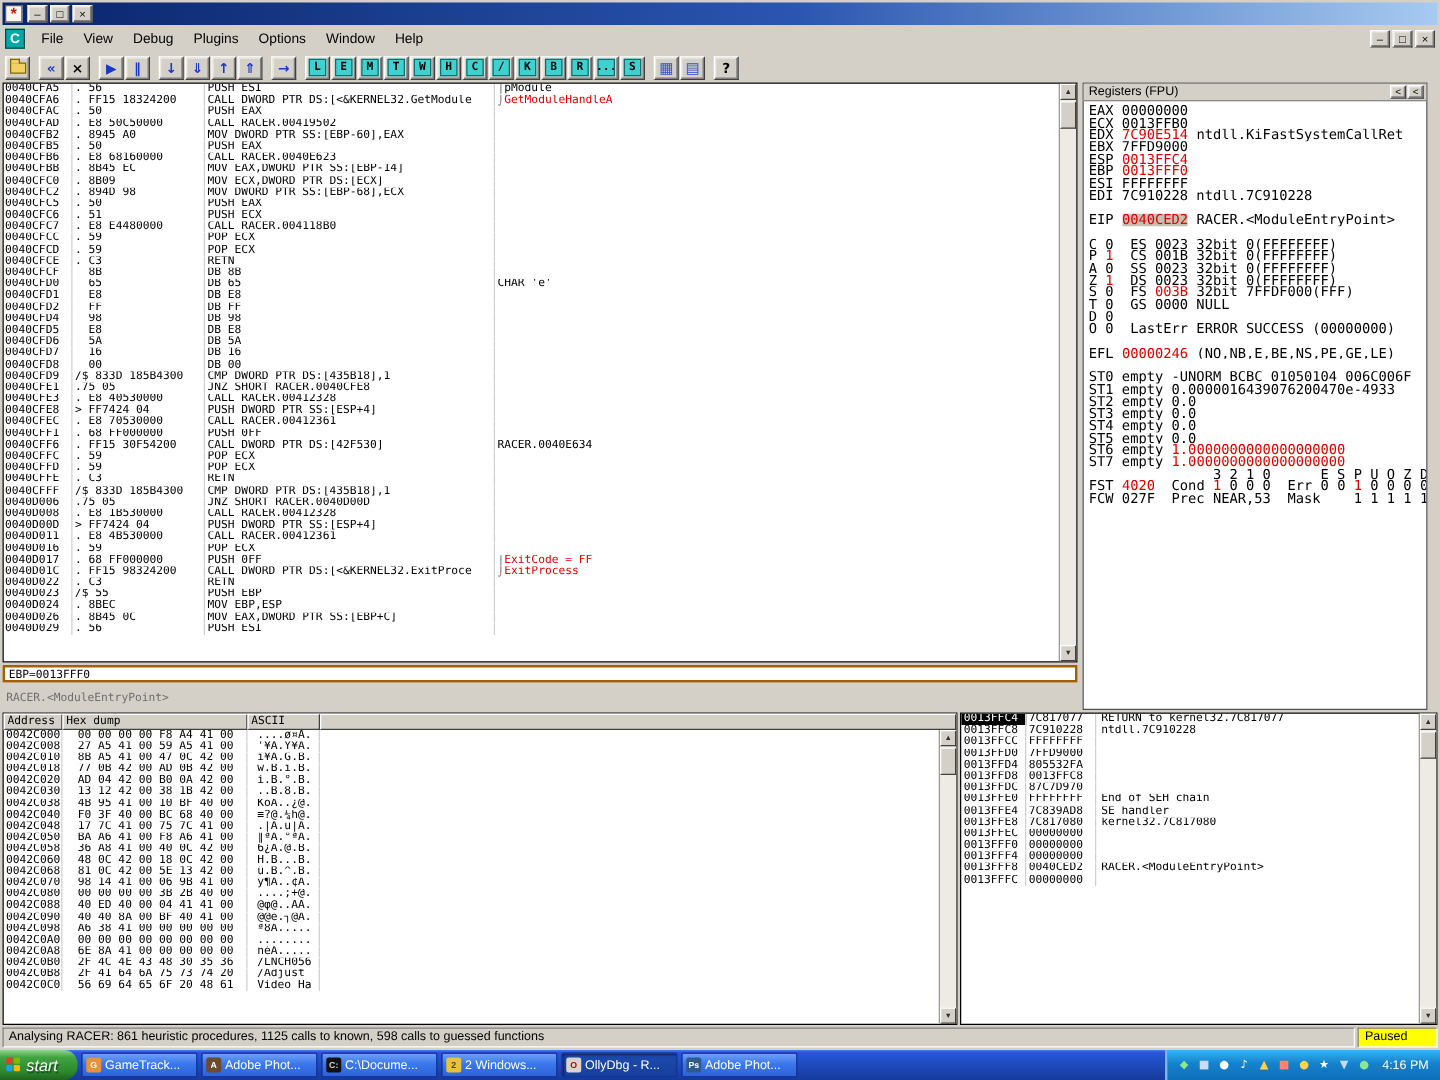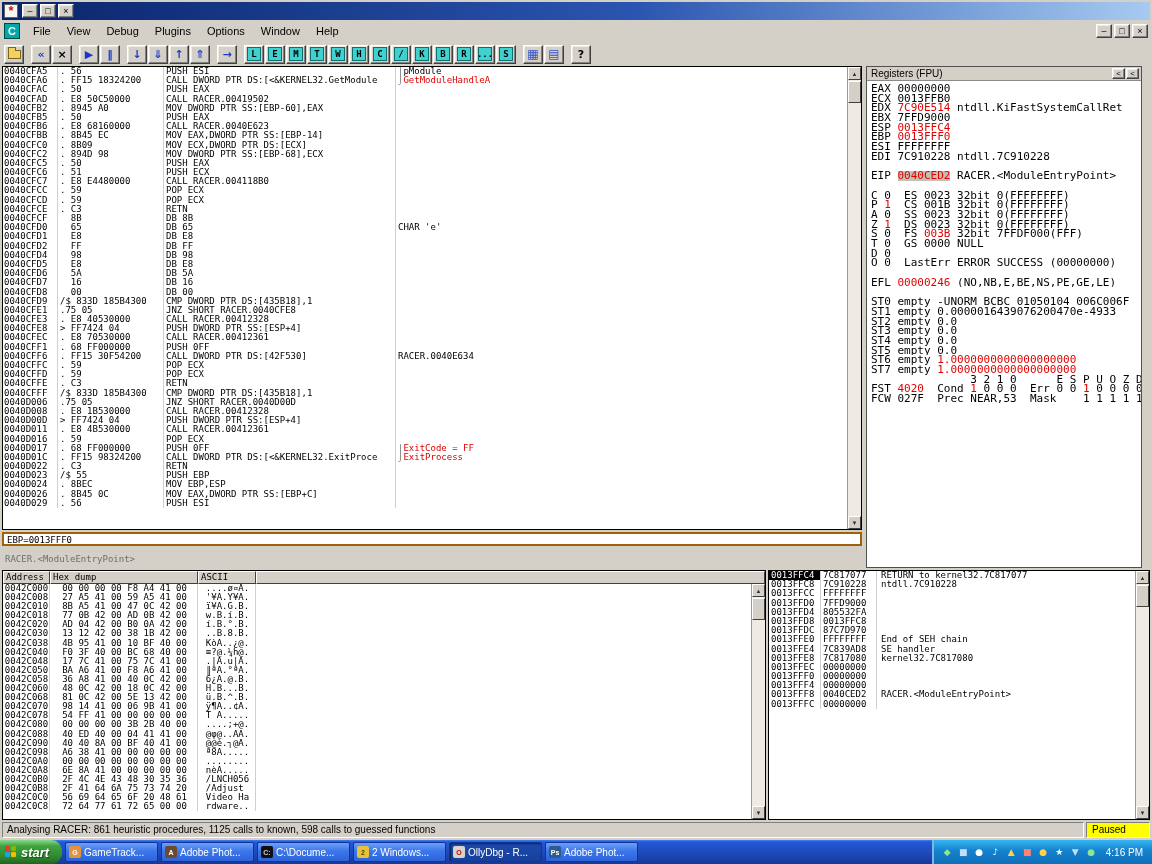--- a/index.html
+++ b/index.html
@@ -90,21 +90,21 @@
   .st-com{flex:1;padding-left:4px;overflow:hidden;}
   .strow.sel .st-addr{background:#000;color:#FFF;}
 
   
   .statusbar{position:absolute;left:2px;top:822px;width:1148px;height:16px;display:flex;gap:2px;}
   .sb-msg{flex:1;border:1px solid;border-color:#808080 #FFFFFF #FFFFFF #808080;font-size:10px;line-height:13px;padding:0 4px;background:#D4D0C8;white-space:nowrap;overflow:hidden;}
   .sb-state{width:64px;flex:none;border:1px solid;border-color:#808080 #FFFFFF #FFFFFF #808080;background:#FFFF00;font-size:10px;line-height:13px;padding:0 5px;color:#000;}
 
   
   .taskbar{position:absolute;left:0;top:840px;width:1152px;height:24px;background:linear-gradient(#4480F0 0%,#2458D8 8%,#1E49B8 55%,#16399A 100%);display:flex;align-items:center;overflow:hidden;}
-  .start-btn{height:24px;width:62px;flex:none;background:linear-gradient(#8CD98C 0%,#3FA33F 25%,#2F8A2F 70%,#1F641F 100%);border-radius:0 11px 11px 0;color:#FFF;font-style:italic;font-weight:bold;font-size:13px;display:flex;align-items:center;padding-left:5px;gap:4px;text-shadow:1px 1px 1px rgba(0,0,0,.5);}
+  .start-btn{height:24px;width:62px;flex:none;background:linear-gradient(#8CD98C 0%,#3FA33F 25%,#2F8A2F 70%,#1F641F 100%);border-radius:0 11px 11px 0;color:#FFF;font-style:italic;font-weight:normal;font-size:13px;display:flex;align-items:center;padding-left:5px;gap:4px;text-shadow:1px 1px 1px rgba(0,0,0,.5);}
   .start-flag{width:12px;height:12px;display:grid;grid-template-columns:5px 5px;grid-template-rows:5px 5px;gap:1px;flex:none;}
   .start-flag span{border-radius:1px;}
   .fl-r{background:#E03C31;}.fl-g{background:#7FBA00;}.fl-b{background:#1AA3E8;}.fl-y{background:#F5BD00;}
   .tasks{display:flex;align-items:center;height:100%;}
   .task-btn{height:20px;width:93px;margin-left:3px;flex:none;background:linear-gradient(#6DA0F7 0%,#3B77EC 45%,#2E63D8 100%);border:1px solid #12339A;border-radius:2px;color:#FFF;font-size:10px;display:flex;align-items:center;gap:3px;padding:0 3px;white-space:nowrap;overflow:hidden;}
   .task-btn.active{background:linear-gradient(#1C4AAE,#16409C);box-shadow:inset 1px 1px 2px rgba(0,0,0,.55);}
   .task-ico{width:12px;height:12px;flex:none;border-radius:2px;font-size:7px;font-weight:bold;display:flex;align-items:center;justify-content:center;color:#FFF;}
   .ic-orange{background:#E8913D;}
   .ic-brown{background:#6B4A2F;}
   .ic-black{background:#101010;color:#CFCFCF;}
@@ -668,25 +668,20 @@
         <span class="du-addr">0042C068</span>
         <span class="du-hex">81 0C 42 00 5E 13 42 00</span>
         <span class="du-ascii">ü.B.^.B.</span>
       </div>
         <div class="durow">
         <span class="du-addr">0042C070</span>
         <span class="du-hex">98 14 41 00 06 9B 41 00</span>
         <span class="du-ascii">ÿ¶A..¢A.</span>
       </div>
         <div class="durow">
-        <span class="du-addr">0042C078</span>
-        <span class="du-hex">54 FF 41 00 00 00 00 00</span>
-        <span class="du-ascii">T A.....</span>
-      </div>
-        <div class="durow">
         <span class="du-addr">0042C080</span>
         <span class="du-hex">00 00 00 00 3B 2B 40 00</span>
         <span class="du-ascii">....;+@.</span>
       </div>
         <div class="durow">
         <span class="du-addr">0042C088</span>
         <span class="du-hex">40 ED 40 00 04 41 41 00</span>
         <span class="du-ascii">@φ@..AA.</span>
       </div>
         <div class="durow">
@@ -716,25 +711,20 @@
       </div>
         <div class="durow">
         <span class="du-addr">0042C0B8</span>
         <span class="du-hex">2F 41 64 6A 75 73 74 20</span>
         <span class="du-ascii">/Adjust </span>
       </div>
         <div class="durow">
         <span class="du-addr">0042C0C0</span>
         <span class="du-hex">56 69 64 65 6F 20 48 61</span>
         <span class="du-ascii">Video Ha</span>
-      </div>
-        <div class="durow">
-        <span class="du-addr">0042C0C8</span>
-        <span class="du-hex">72 64 77 61 72 65 00 00</span>
-        <span class="du-ascii">rdware..</span>
       </div>
       </div>
     <div class="vscroll">
       <div class="sbtn sb-up">▲</div>
       <div class="sthumb"></div>
       <div class="sbtn sb-down">▼</div>
     </div>
   </div>
 
   <div class="stack">

